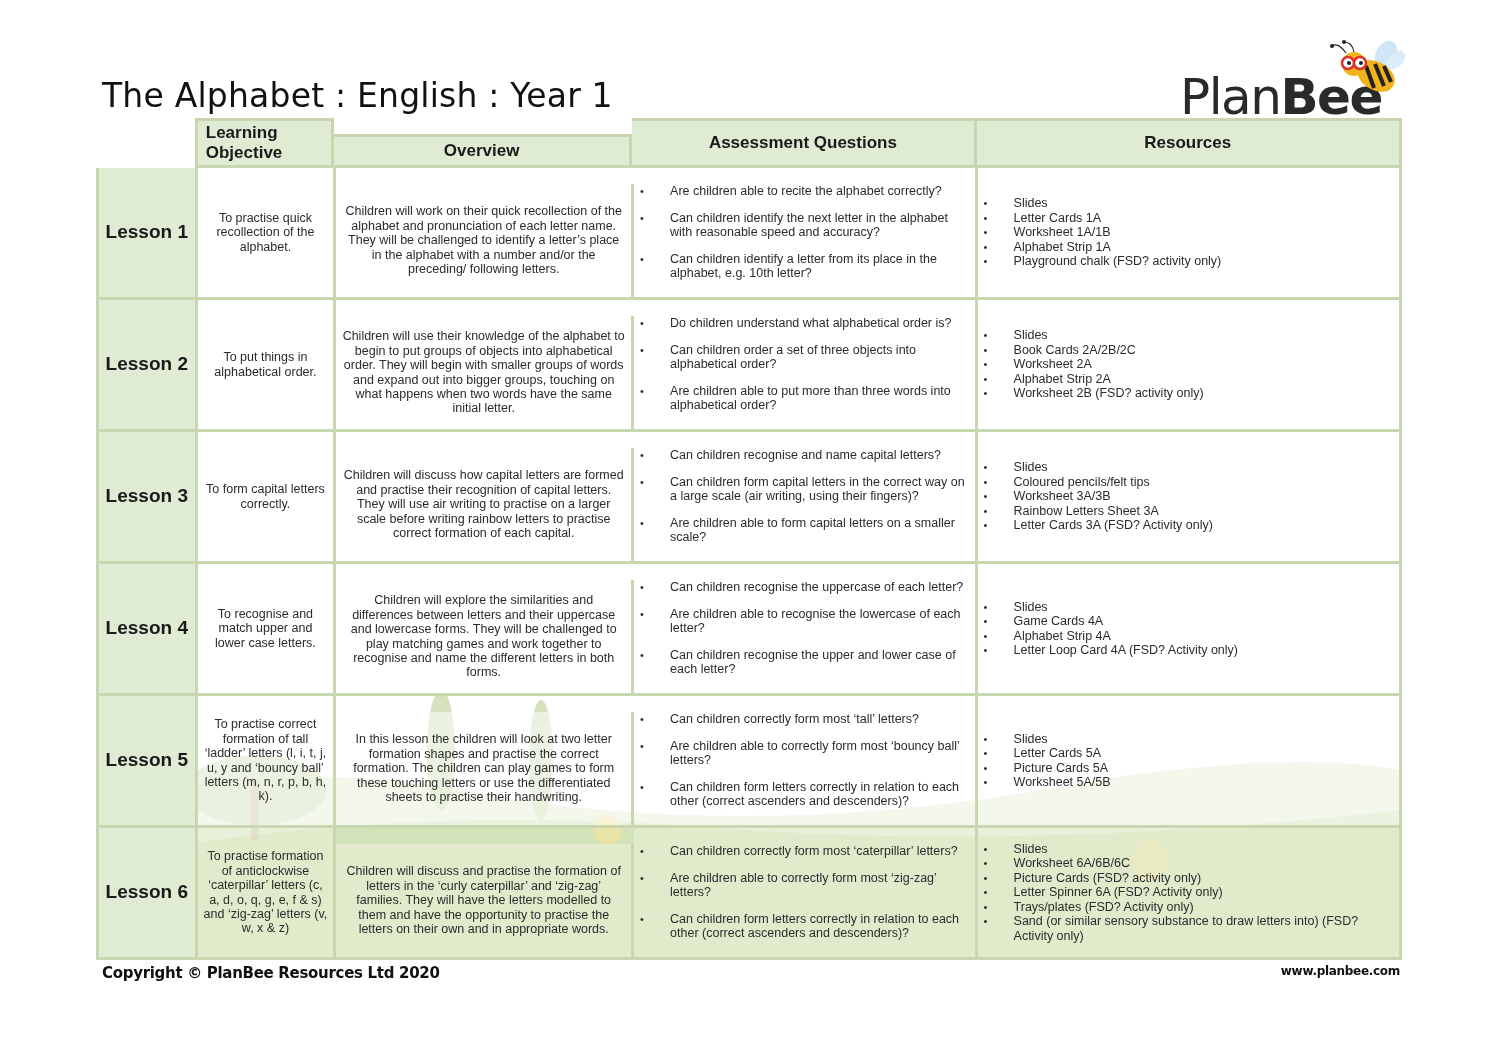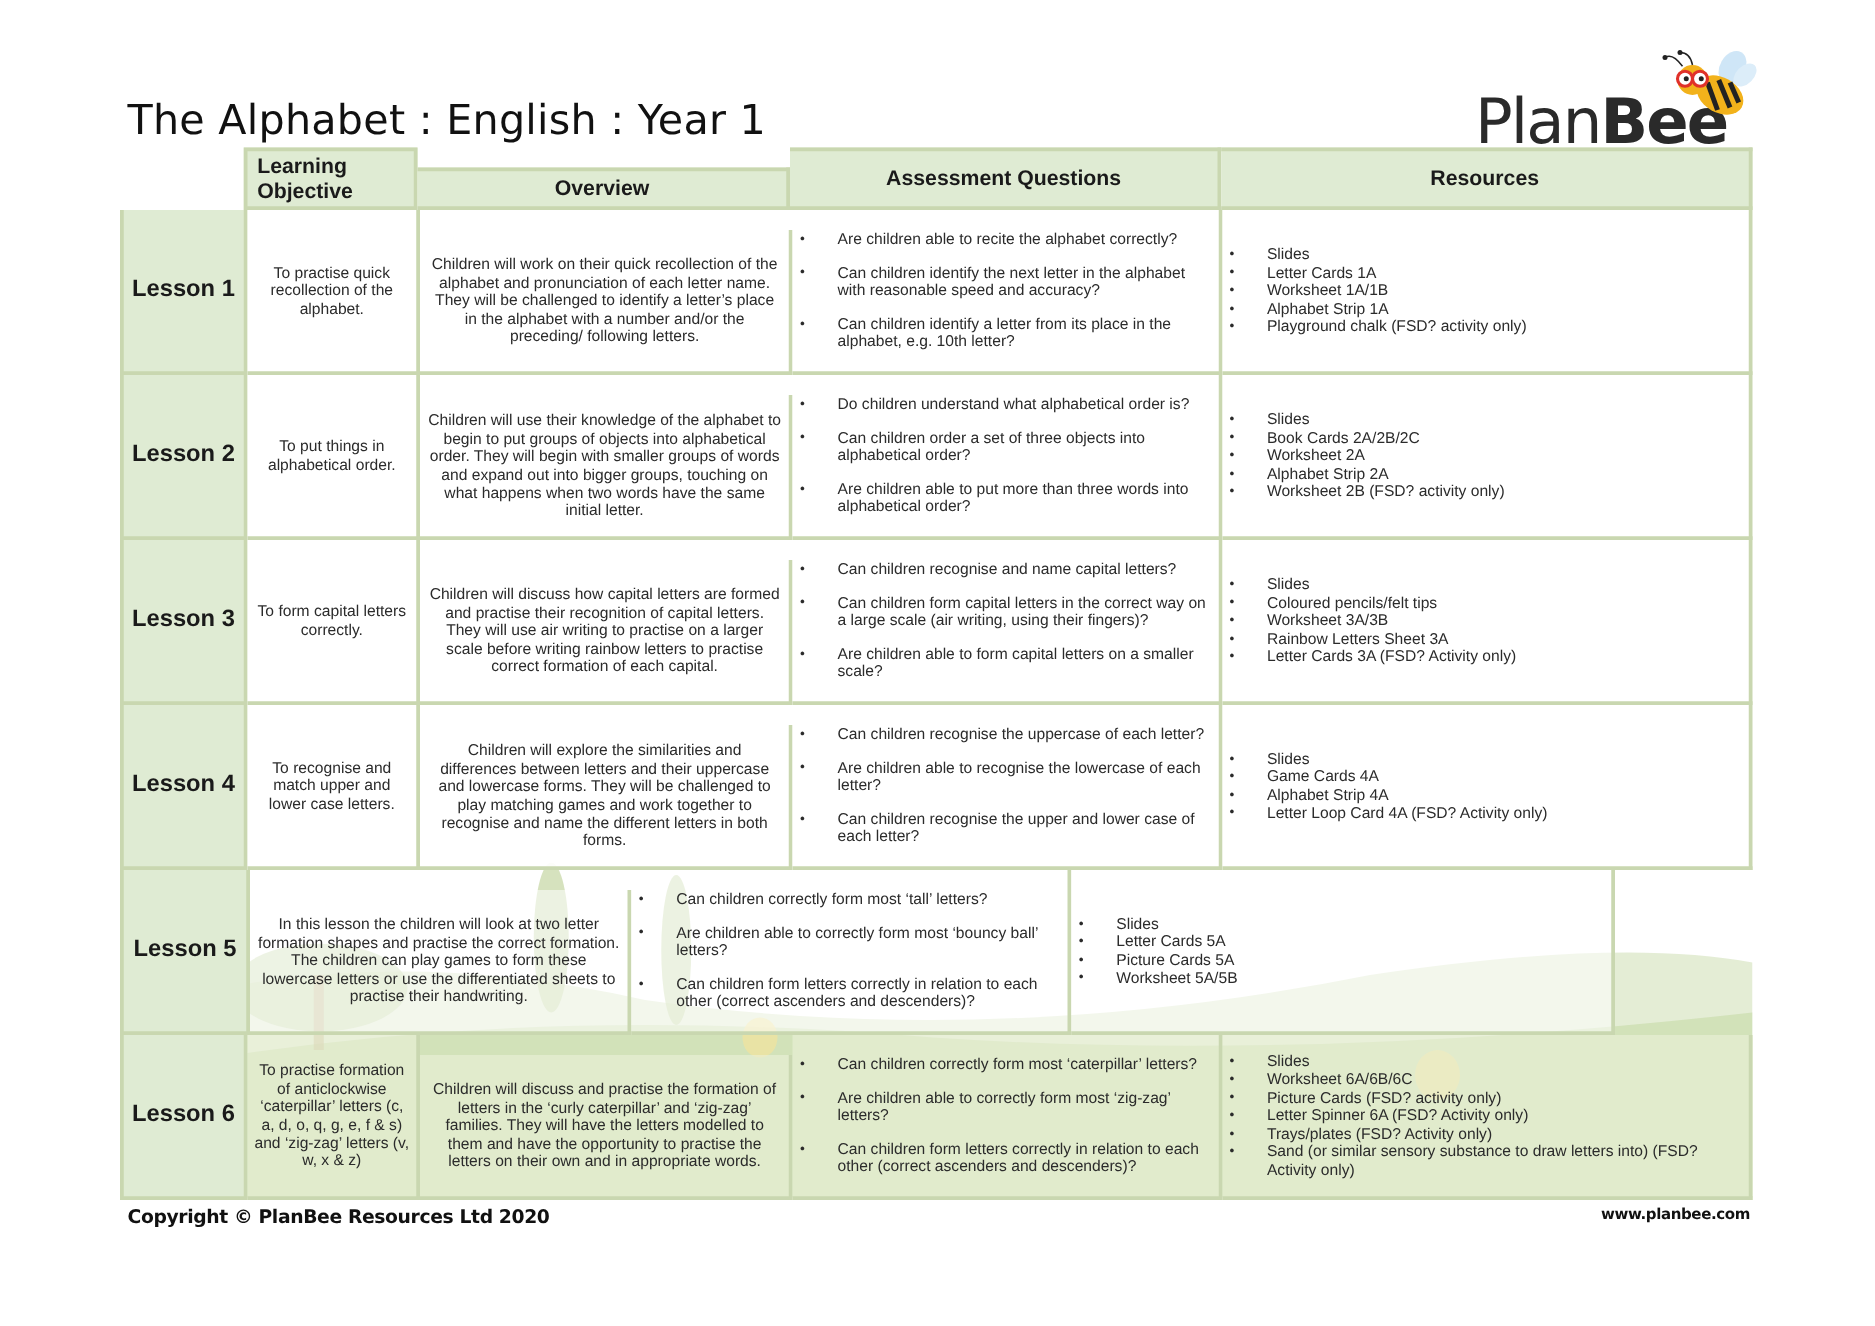--- a/index.html
+++ b/index.html
@@ -198,22 +198,25 @@
             <li>Alphabet Strip 4A</li>
             <li>Letter Loop Card 4A (FSD? Activity only)</li>
           </ul>
         </div>
   </div>
 
   <div class="row lesson-row" style="top: 578px;">
     <div class="cell lesson c-lesson">
           <span>Lesson 5</span>
         </div>
+    <div class="cell center c-obj" style="background: rgba(255, 255, 255, 0.55);">
+          <span>To practise correct formation of tall ‘ladder’ letters (l, i, t, j, u, y and ‘bouncy ball’ letters (m, n, r, p, b, h, k).</span>
+        </div>
     <div class="cell center c-ov" style="background: rgba(255, 255, 255, 0.55);">
-          <span>In this lesson the children will look at two letter formation shapes and practise the correct formation. The children can play games to form these lowercase letters or use the differentiated sheets to practise their handwriting.</span>
+          <span>In this lesson the children will look at two letter formation shapes and practise the correct formation. The children can play games to form these touching letters or use the differentiated sheets to practise their handwriting.</span>
         </div>
     <div class="cell list c-aq" style="background: rgba(255, 255, 255, 0.55);">
           <ul class="aq-list">
             <li>Can children correctly form most ‘tall’ letters?</li>
             <li>Are children able to correctly form most ‘bouncy ball’ letters?</li>
             <li>Can children form letters correctly in relation to each other (correct ascenders and descenders)?</li>
           </ul>
         </div>
     <div class="cell list c-res" style="background: rgba(255, 255, 255, 0.55);">
           <ul class="res-list">

